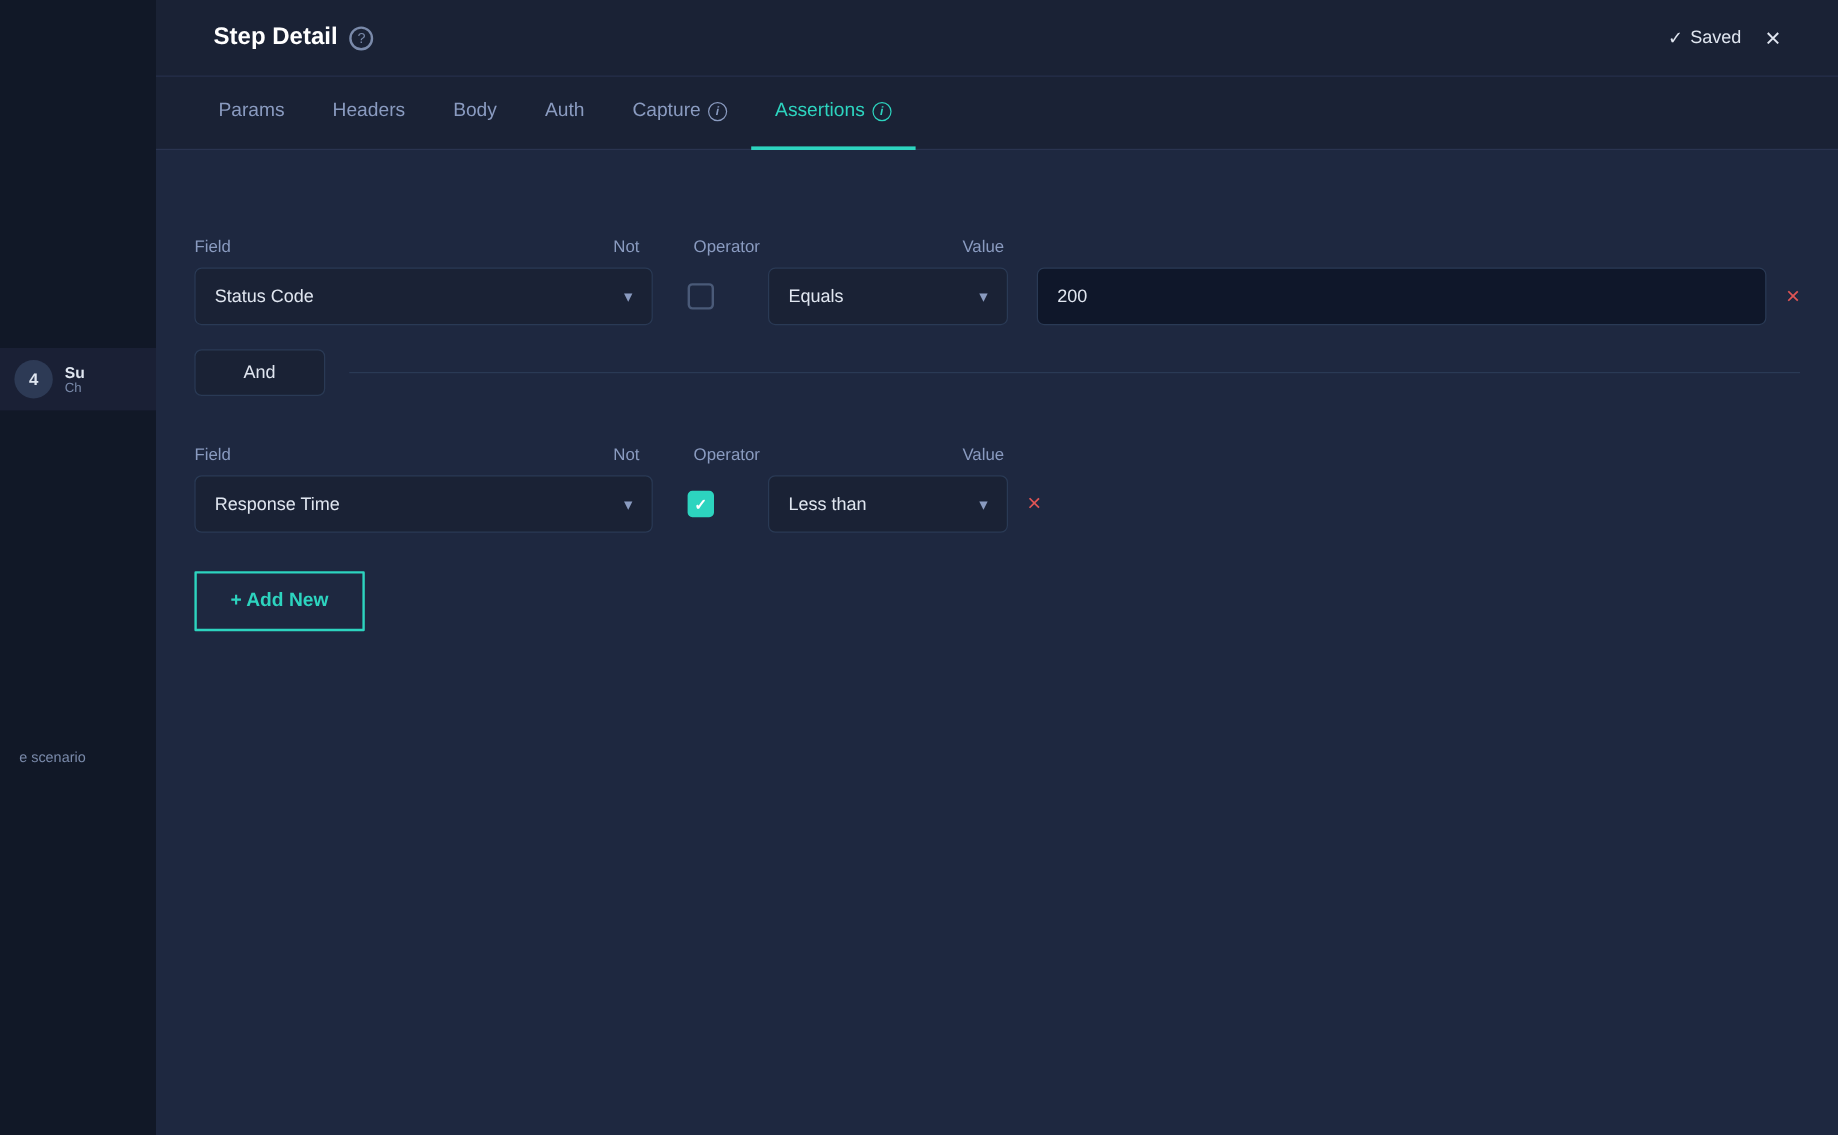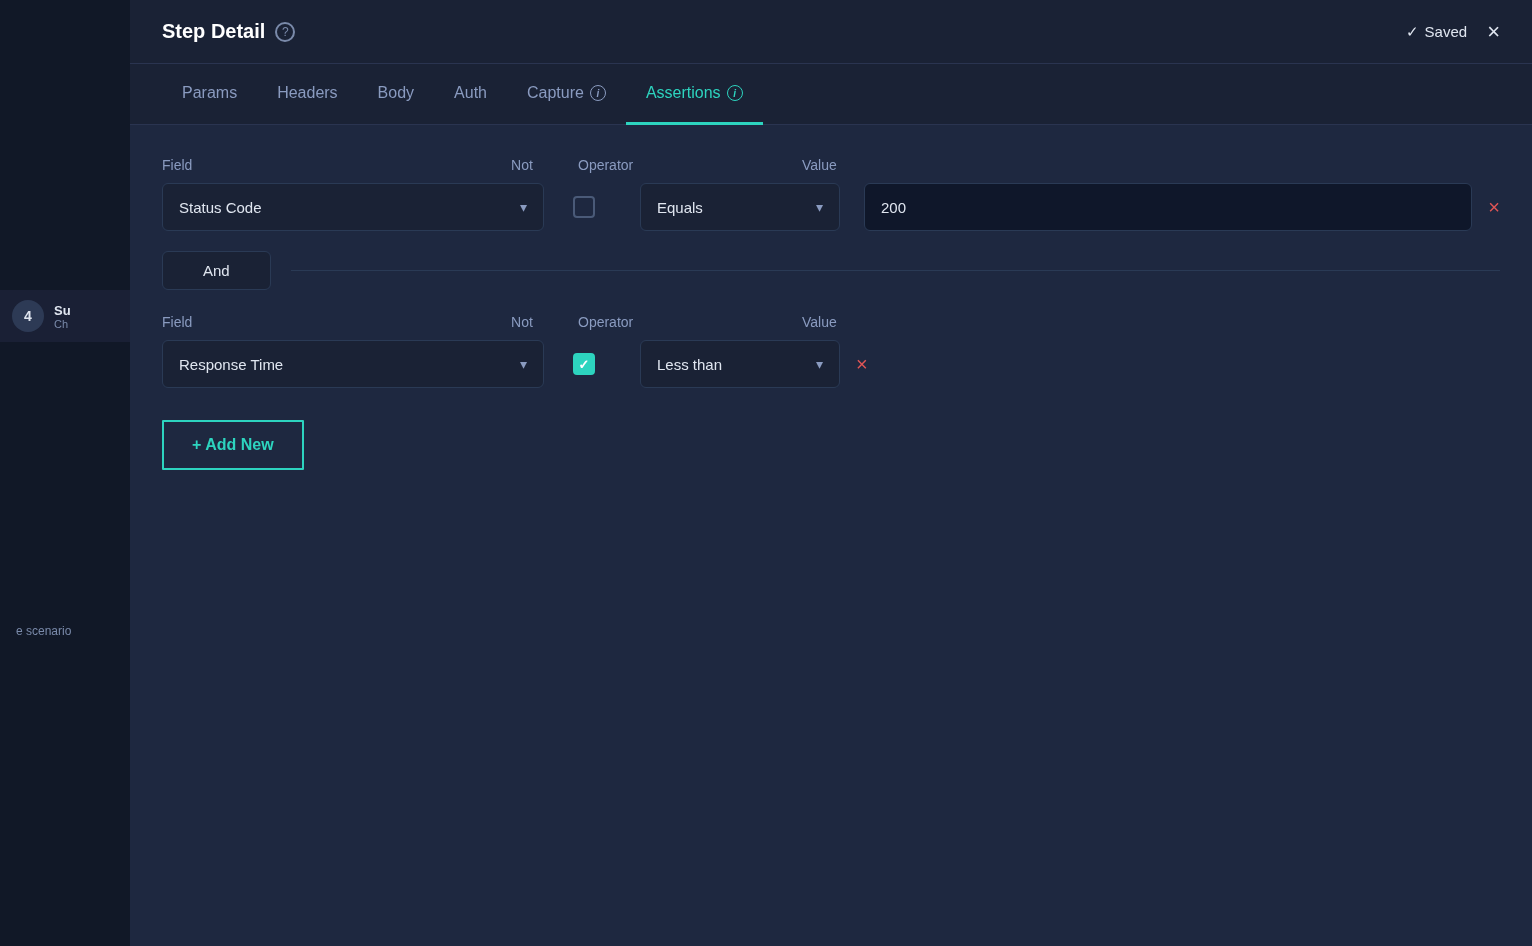--- a/index.html
+++ b/index.html
@@ -85,21 +85,21 @@
       background: #1e2840;
       display: flex;
       flex-direction: column;
     }
 
     
     .panel-header {
       display: flex;
       align-items: center;
       justify-content: space-between;
-      padding: 0 32px;
+      padding: 0 48px;
       height: 64px;
       background: #1a2235;
       border-bottom: 1px solid #2a3450;
       flex-shrink: 0;
     }
 
     .panel-title-group {
       display: flex;
       align-items: center;
       gap: 10px;
@@ -199,20 +199,21 @@
     
     .panel-content {
       flex: 1;
       padding: 32px 32px;
       overflow-y: auto;
     }
 
     
     .assertion-row {
       margin-bottom: 16px;
+      margin-top: 40px;
     }
 
     .assertion-labels {
       display: flex;
       align-items: center;
       gap: 0;
       margin-bottom: 10px;
     }
 
     .field-label {

